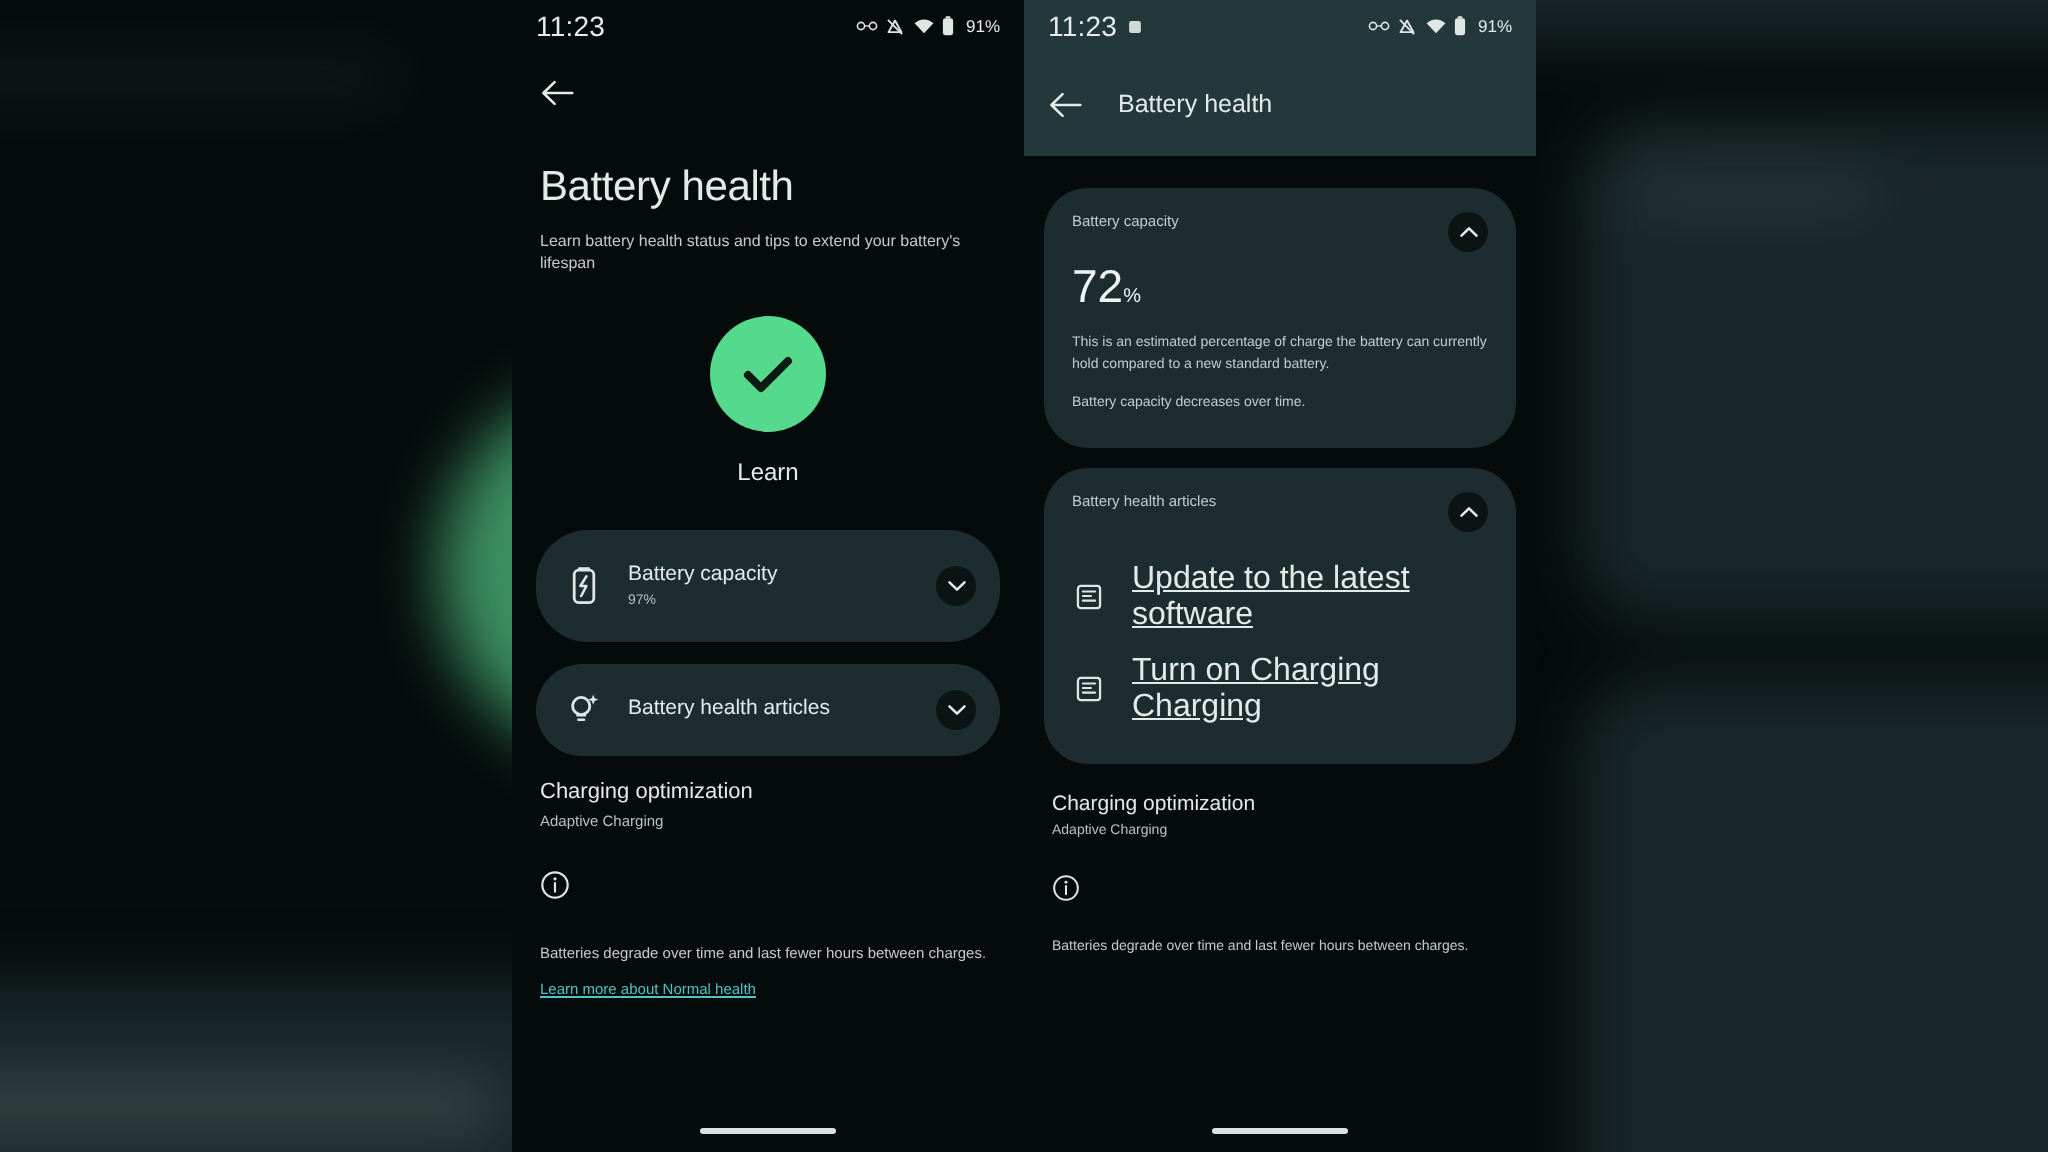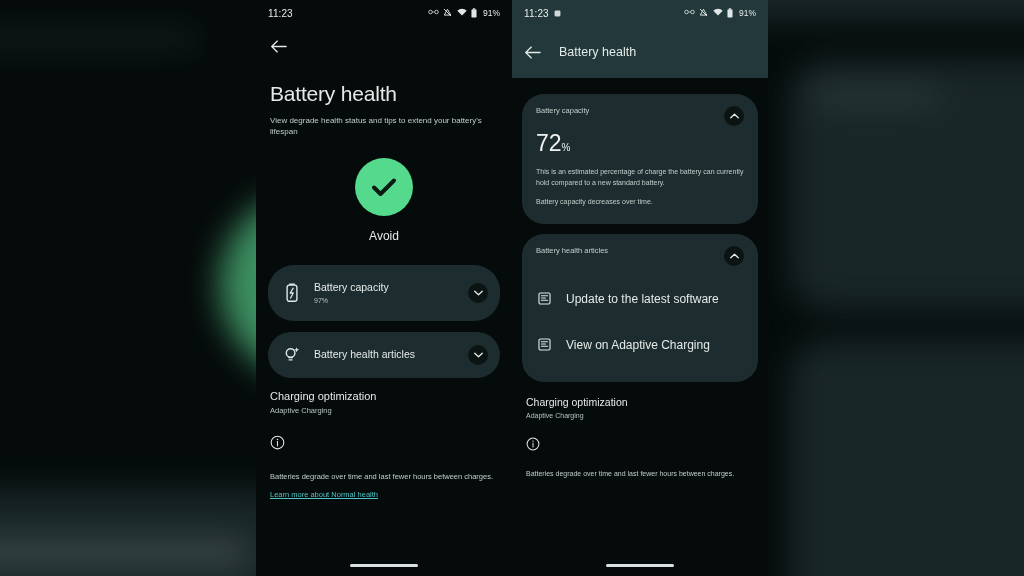--- a/index.html
+++ b/index.html
@@ -68,33 +68,33 @@
   
   .statusbar {
     position: relative;
     height: 26px;
     display: flex;
     align-items: center;
     padding: 0 12px;
     box-sizing: border-box;
   }
   .sb-time {
-    font-size: 10px;
+    font-size: 14px;
     color: #e6ecea;
     letter-spacing: 0.1px;
   }
   .sb-left-icon {
     margin-left: 5px;
     display: inline-flex;
     align-items: center;
   }
   .sb-spacer { flex: 1 1 auto; }
   .sb-icons {
     display: flex;
-    align-items: flex-start;
+    align-items: center;
     gap: 4.5px;
   }
   .sb-pct {
     font-size: 8.5px;
     color: #e6ecea;
     margin-left: 1px;
   }
 
   
   .back-row {
@@ -262,23 +262,24 @@
     cursor: pointer;
   }
   .art-icon {
     width: 16px;
     flex: 0 0 auto;
     display: flex;
     align-items: center;
     justify-content: center;
   }
   .art-label {
-    font-size: 12px;
+    font-size: 16px;
     color: #e4eae8;
     margin-left: 14px;
+    text-decoration: underline;
   }
   .r-sec-title {
     font-size: 10.5px;
     color: #e4eae8;
     padding: 0 14px;
     margin-top: 14px;
   }
   .r-sec-sub {
     font-size: 7px;
     color: #b6c2c0;
@@ -360,29 +361,29 @@
 
     <div class="back-row">
       <span>
         <svg width="17" height="15" viewBox="0 0 20 16">
             <path d="M19 8 H2.6 M8.6 1.6 L2 8 L8.6 14.4" fill="none" stroke="#e4eae8" stroke-width="1.5" stroke-linecap="round" stroke-linejoin="round"></path>
           </svg>
       </span>
     </div>
 
     <div class="l-title">Battery health</div>
-    <div class="l-sub">View degrade health status and tips to extend your battery's lifespan</div>
+    <div class="l-sub">Learn battery health status and tips to extend your battery's lifespan</div>
 
     <div class="status-hero">
       <div class="hero-circle">
         <svg width="28" height="22" viewBox="0 0 28 22">
             <path d="M4 11.5 L10.5 18 L24 4.5" fill="none" stroke="#0b1b12" stroke-width="4" stroke-linecap="round" stroke-linejoin="round"></path>
           </svg>
       </div>
-      <div class="hero-label">Avoid</div>
+      <div class="hero-label">Learn</div>
     </div>
 
     <div class="card" id="card-capacity">
       <span class="card-icon">
         <svg width="12" height="19" viewBox="0 0 12 19">
             <rect x="3" y="0.6" width="6" height="1.4" rx="0.5" fill="#dfe6e4"></rect>
             <rect x="1.1" y="2.1" width="9.8" height="16.2" rx="2.2" fill="none" stroke="#dfe6e4" stroke-width="1.4"></rect>
             <path d="M7.2 5.2 L4.2 10 H7.2 L4.6 15" fill="none" stroke="#dfe6e4" stroke-width="1.3" stroke-linejoin="round" stroke-linecap="round"></path>
           </svg>
       </span>
@@ -515,21 +516,21 @@
           </span>
           <span class="art-label">Update to the latest software</span>
         </div>
         <div class="art-item">
           <span class="art-icon">
             <svg width="13" height="13" viewBox="0 0 16 16">
                 <rect x="1.2" y="1.2" width="13.6" height="13.6" rx="1.8" fill="none" stroke="#dfe6e4" stroke-width="1.4"></rect>
                 <path d="M4.2 4.6 h7.6 M4.2 7.4 h5 M4.2 10.2 h7.6" stroke="#dfe6e4" stroke-width="1.3" stroke-linecap="round"></path>
               </svg>
           </span>
-          <span class="art-label">View on Adaptive Charging</span>
+          <span class="art-label">Turn on Charging Charging</span>
         </div>
       </div>
     </div>
 
     <div class="r-sec-title">Charging optimization</div>
     <div class="r-sec-sub">Adaptive Charging</div>
 
     <div class="r-info-row">
       <span>
         <svg width="14" height="14" viewBox="0 0 18 18">

